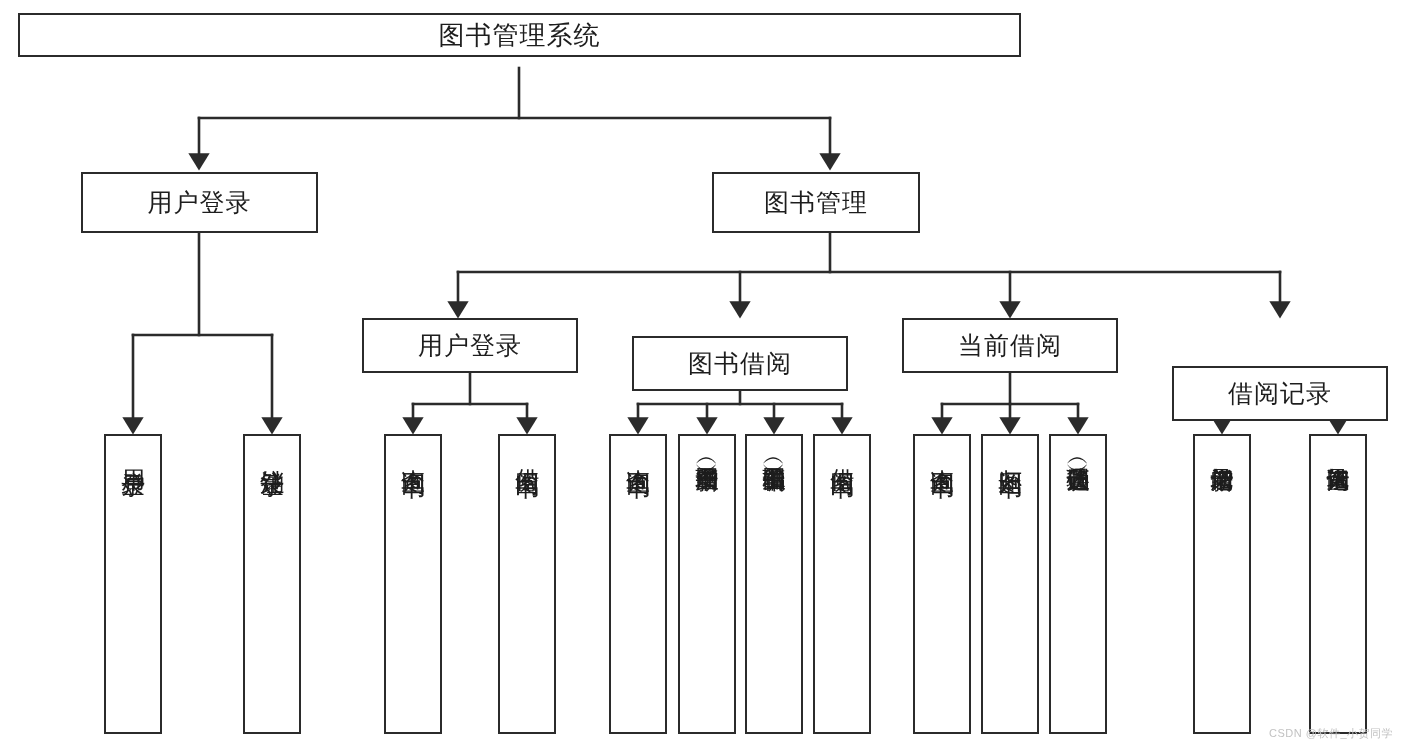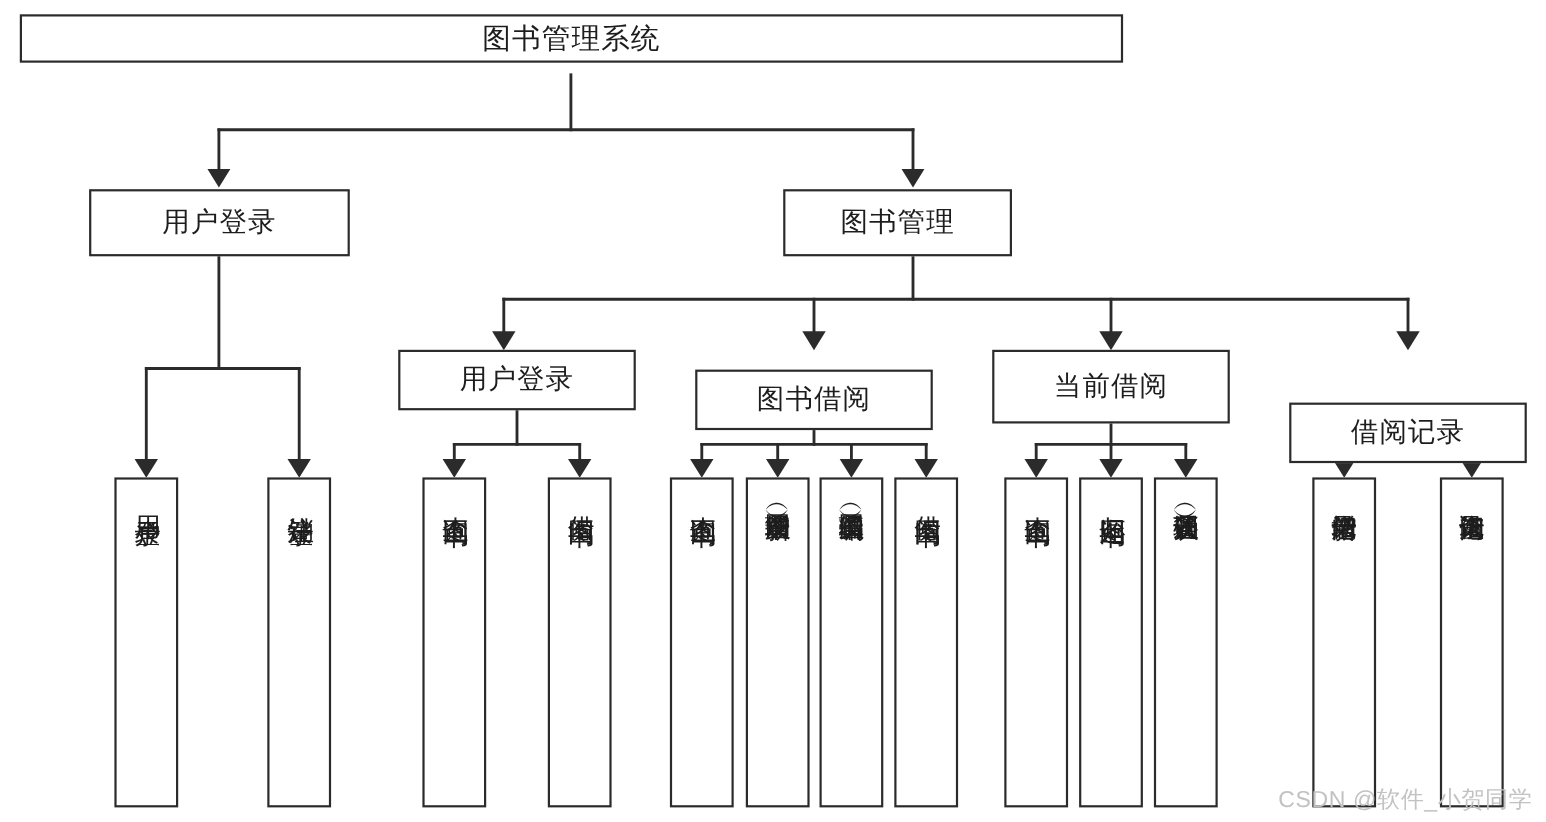--- a/index.html
+++ b/index.html
@@ -60,21 +60,21 @@
   }
   .vtext.tight {
     font-size: 23px;
     line-height: 1.18;
     letter-spacing: 0px;
   }
   .watermark {
     position: absolute;
     right: 12px;
     bottom: 6px;
-    font-size: 21px;
+    font-size: 11px;
     color: #c2c2c2;
     letter-spacing: 0.5px;
     white-space: nowrap;
     font-family: "Liberation Sans", "DejaVu Sans", sans-serif;
   }
 </style>
 </head>
 <body>
 
 <div id="canvas">
@@ -142,21 +142,21 @@
   </div>
 
   <div class="node horiz" style="left:362px; top:318px; width:216px; height:55px;">
     <span>用户登录</span>
   </div>
 
   <div class="node horiz" style="left:632px; top:336px; width:216px; height:55px;">
     <span>图书借阅</span>
   </div>
 
-  <div class="node horiz" style="left:902px; top:318px; width:216px; height:67px;">
+  <div class="node horiz" style="left:902px; top:318px; width:216px; height:55px;">
     <span>当前借阅</span>
   </div>
 
   <div class="node horiz" style="left:1172px; top:318px; width:216px; height:55px;margin-top:48px;">
     <span>借阅记录</span>
   </div>
 
   <div class="node vert" style="left:104px; top:434px; width:58px; height:300px;">
     <span class="vtext">用户登录</span>
   </div>

